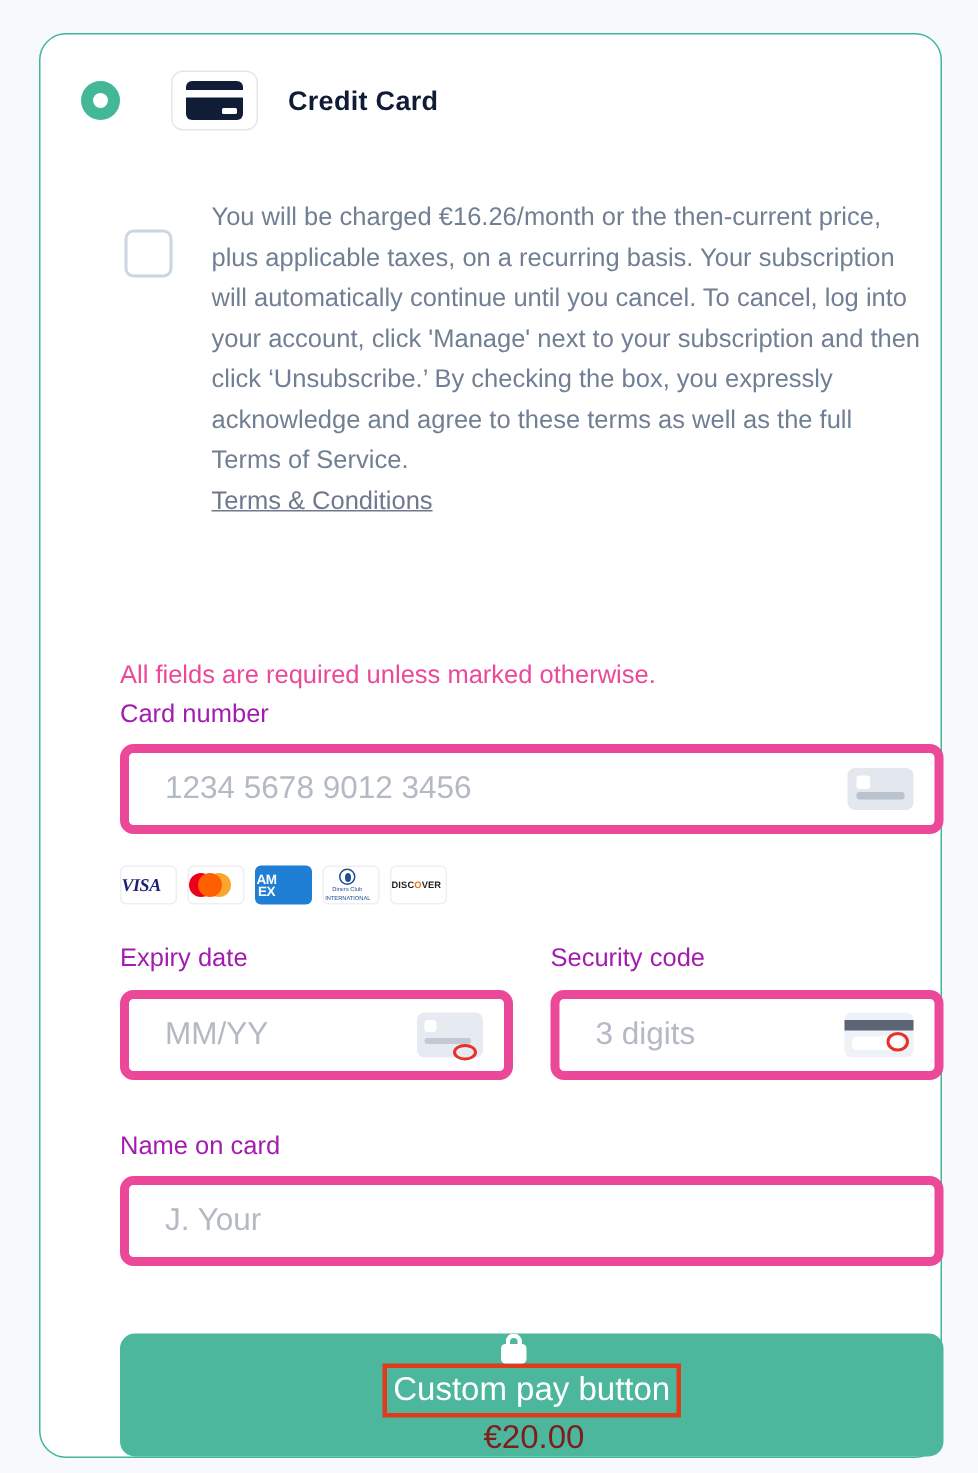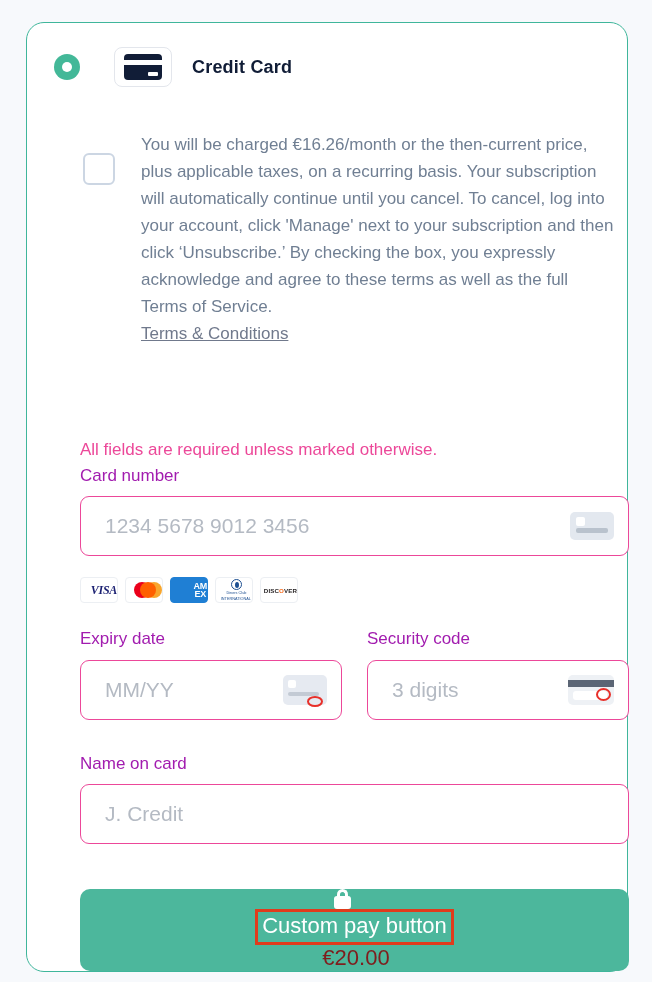--- a/index.html
+++ b/index.html
@@ -154,21 +154,21 @@
   }
 
   .lbl-card-number { position: absolute; left: 53px; top: 443px; }
   .lbl-expiry      { position: absolute; left: 53px; top: 606px; }
   .lbl-security    { position: absolute; left: 340px; top: 606px; }
   .lbl-name        { position: absolute; left: 53px; top: 731px; }
 
   .input-box {
     position: absolute;
     background: #ffffff;
-    border: 1px solid #ec4899;
+    border: 6px solid #ec4899;
     border-radius: 9px;
     display: flex;
     align-items: center;
     padding: 0 14px;
   }
   .input-box .ph {
     font-size: 21px;
     color: #b4bac3;
     flex: 1;
     white-space: nowrap;
@@ -268,21 +268,21 @@
     gap: 7px;
   }
   .brand {
     width: 38px;
     height: 26px;
     border: 1px solid #eceff3;
     border-radius: 4px;
     background: #ffffff;
     display: flex;
     align-items: center;
-    justify-content: flex-end;
+    justify-content: flex-start;
     overflow: hidden;
     flex: none;
   }
   .brand-visa span {
     font-family: "Liberation Serif", serif;
     font-weight: 700;
     font-style: italic;
     font-size: 12px;
     color: #1a1f71;
     letter-spacing: -.3px;
@@ -499,21 +499,21 @@
       <span class="ico-cvv">
         <i class="magstripe"></i>
         <i class="sigbox"></i>
         <i class="oval"></i>
       </span>
     </div>
 
     <div class="field-label lbl-name">Name on card</div>
 
     <div class="input-box in-name">
-      <span class="ph">J. Credit</span>
+      <span class="ph">J. Your</span>
     </div>
 
     <div class="pay-button">
       <span class="lock">
         <i class="shackle"></i>
         <i class="body"></i>
       </span>
       <span class="pay-label">Custom pay button</span>
       <span class="pay-amount">€20.00</span>
     </div>

